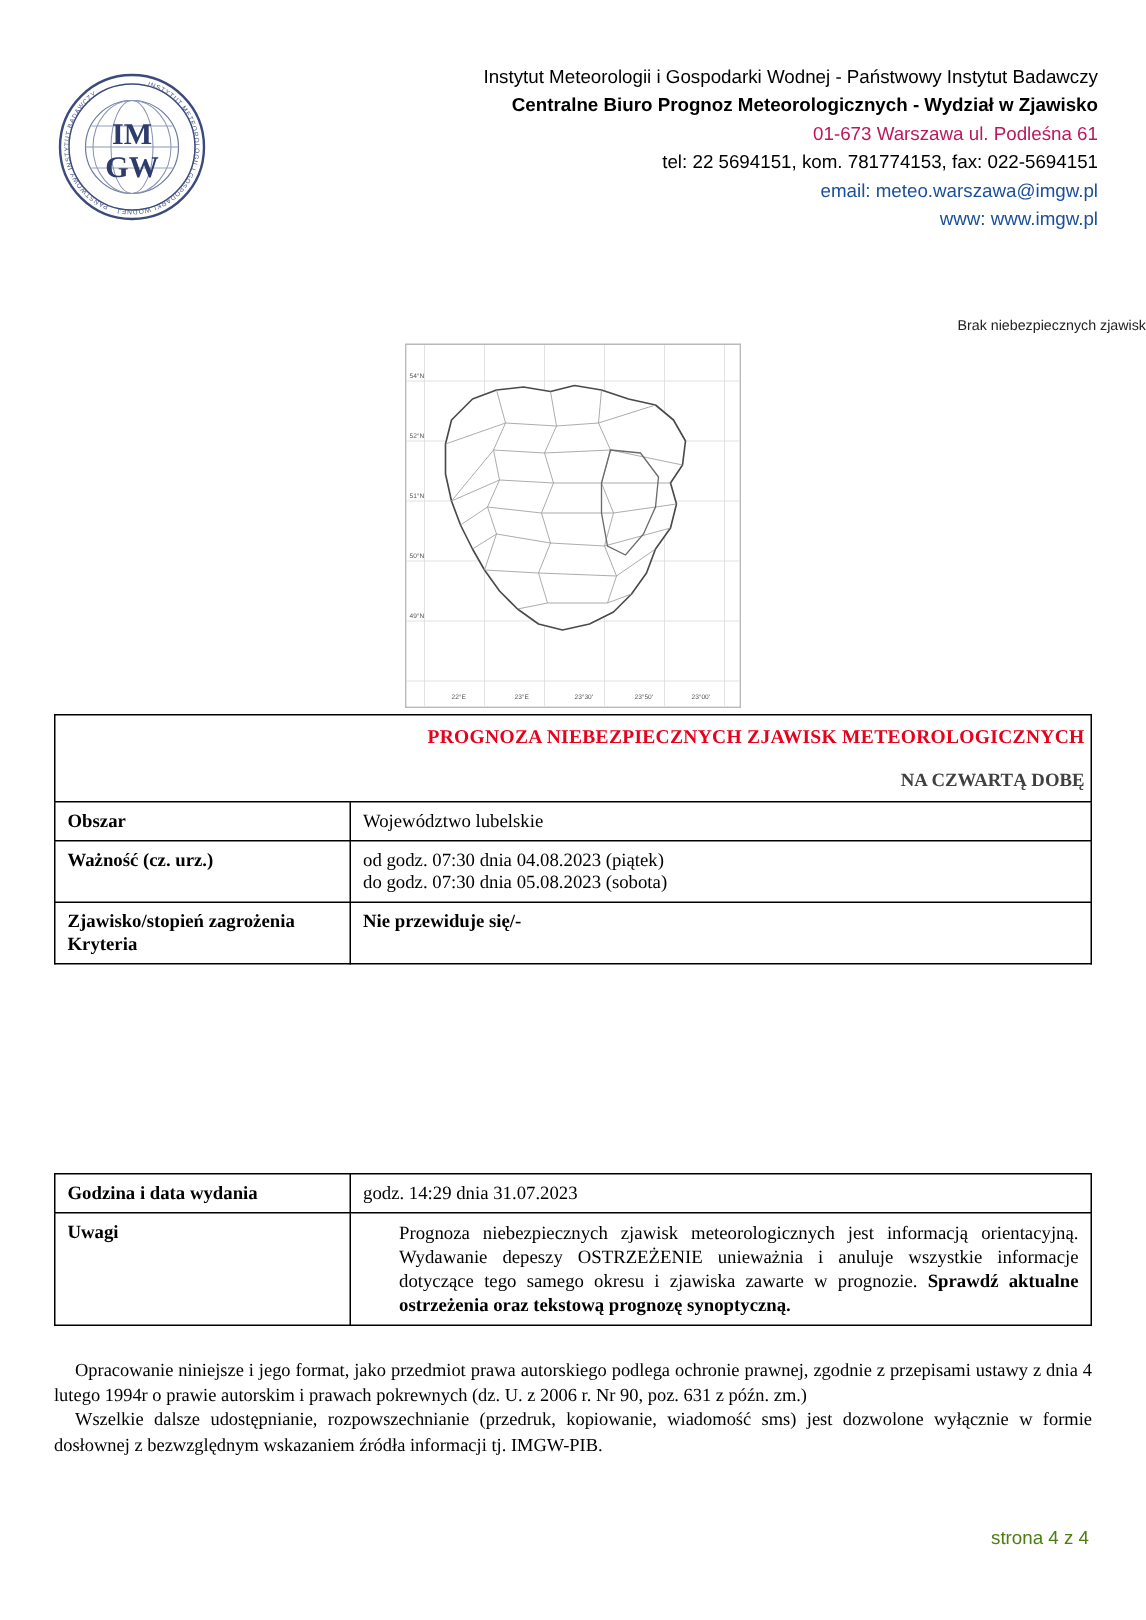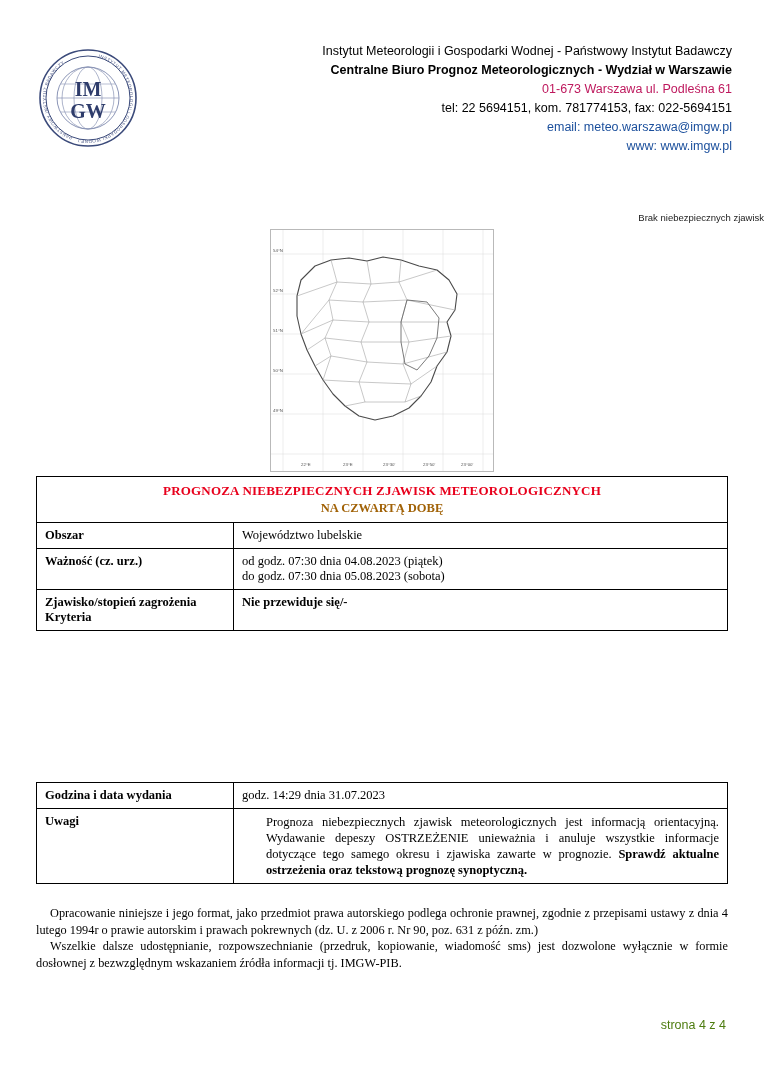--- a/index.html
+++ b/index.html
@@ -84,34 +84,34 @@
     width: 692px;
     border-collapse: collapse;
     font-size: 12.5px;
   }
   .main-table td {
     border: 1px solid #000;
     padding: 5px 8px;
     vertical-align: top;
   }
   .title-cell {
-    text-align: center;
+    text-align: right;
     padding: 6px 4px 6px 4px !important;
   }
   .title-main {
     color: #e8001c;
     font-weight: bold;
     font-size: 13px;
     letter-spacing: 0.2px;
   }
   .title-sub {
     font-weight: bold;
     font-size: 12.5px;
-    margin-top: 2px;
-    color: #a16207;
+    margin-top: 14px;
+    color: #404040;
   }
   .label-col {
     width: 180px;
     font-weight: bold;
   }
   .val-col { font-weight: normal; }
   .val-bold { font-weight: bold; }
   .nowrap-sp { white-space: pre-line; }
 
   
@@ -177,21 +177,21 @@
         <textPath href="#ringtop" startOffset="4%">INSTYTUT METEOROLOGII I GOSPODARKI WODNEJ</textPath>
       </text>
       <text font-family="Liberation Sans, sans-serif" font-size="4.4" fill="#4a5785" letter-spacing="0.5">
         <textPath href="#ringtop" startOffset="56%">PAŃSTWOWY INSTYTUT BADAWCZY</textPath>
       </text>
     </svg>
   </div>
 
   <div class="header-text">
     <div class="line1">Instytut Meteorologii i Gospodarki Wodnej - Państwowy Instytut Badawczy</div>
-    <div class="line2">Centralne Biuro Prognoz Meteorologicznych - Wydział w Warszawie</div>
+    <div class="line2">Centralne Biuro Prognoz Meteorologicznych - Wydział w Zjawisko</div>
     <div class="line3">01-673 Warszawa ul. Podleśna  61</div>
     <div class="line4">tel: 22 5694151, kom. 781774153, fax: 022-5694151</div>
     <div class="line5">email: meteo.warszawa@imgw.pl</div>
     <div class="line6">www: www.imgw.pl</div>
   </div>
 </div>
 
 <div class="map-block">
   <div class="map-caption">Brak niebezpiecznych zjawisk</div>
 

